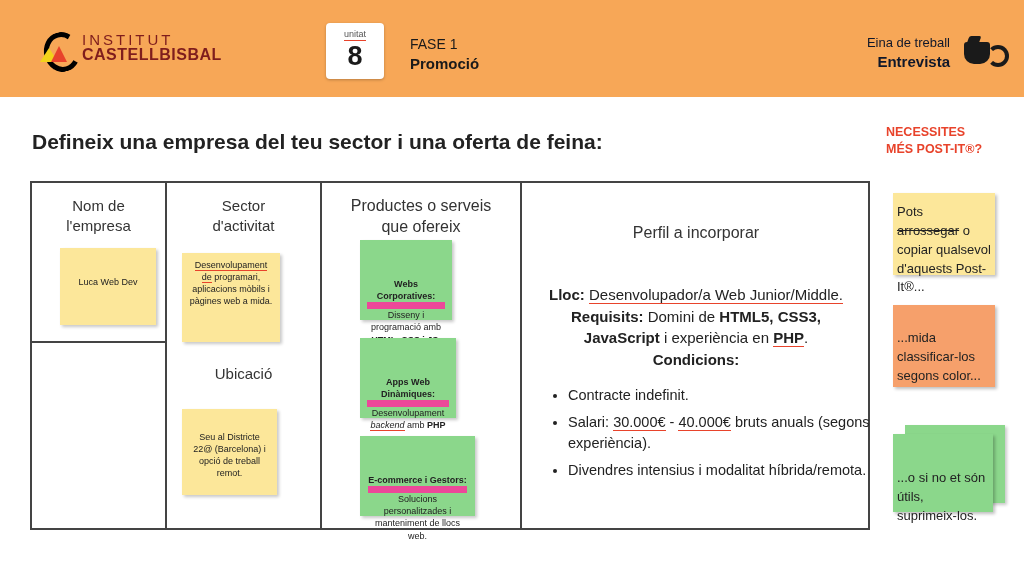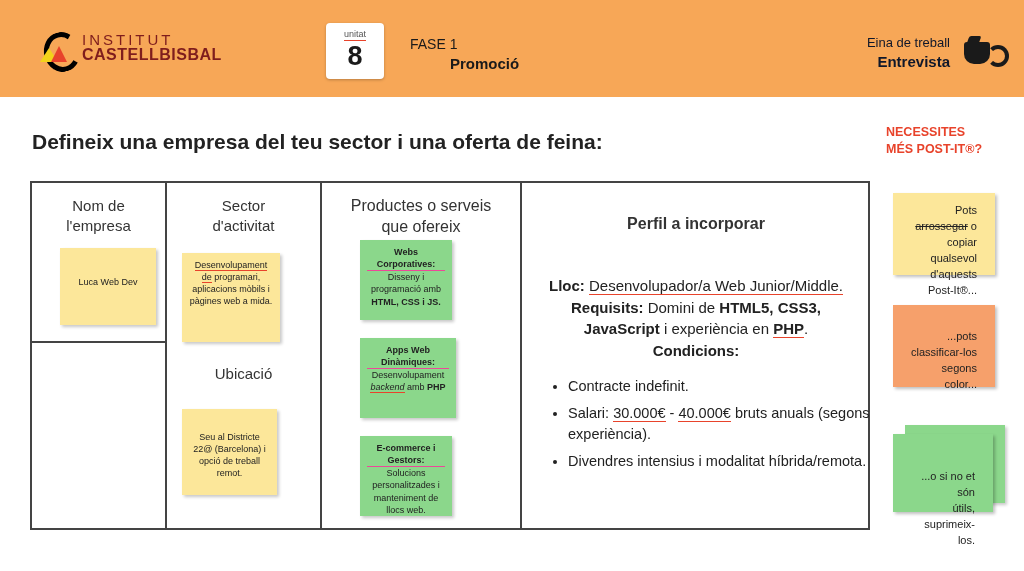--- a/index.html
+++ b/index.html
@@ -113,21 +113,21 @@
   }
 
   .phase {
     position: absolute;
     left: 410px;
     top: 35px;
     line-height: 1.35;
     color: #1a1a1a;
   }
   .phase .p1 { font-size: 14px; }
-  .phase .p2 { font-size: 15px; font-weight: bold; margin-left: 40px; }
+  .phase .p2 { font-size: 15px; font-weight: bold; }
 
   .tool {
     position: absolute;
     right: 74px;
     top: 34px;
     text-align: right;
     line-height: 1.35;
     color: #0f172a;
   }
   .tool .t1 { font-size: 13px; }
@@ -231,25 +231,25 @@
   }
   .note.yellow { background: #FCE79A; }
   .note.green { background: #8BD78B; }
 
   .n-company { left: 28px; top: 65px; width: 96px; height: 77px; }
   .n-sector  { left: 15px; top: 70px; width: 98px; height: 89px; }
   .n-ubic    { left: 15px; top: 226px; width: 95px; height: 86px; }
 
   .n-p1 { left: 38px; top: 57px; width: 92px; height: 80px; }
   .n-p2 { left: 38px; top: 155px; width: 96px; height: 80px; }
-  .n-p3 { left: 38px; top: 253px; width: 92px; height: 80px; }
+  .n-p3 { left: 38px; top: 253px; width: 115px; height: 80px; }
 
   .note .nt-title { font-weight: bold; }
   .note .u { border-bottom: 1px solid #E8432B; }
-  .note .u-blue { border-bottom: 1px solid #ec4899; }
+  .note .u-blue { border-bottom: 7px solid #ec4899; margin-top: 32px; }
 
   
   .profile {
     padding: 40px 18px 0 18px;
     text-align: center;
     font-size: 15px;
     color: #222;
     line-height: 1.45;
   }
   .profile b { font-weight: bold; }
@@ -271,25 +271,25 @@
     top: 124px;
     width: 130px;
     font-size: 12.5px;
     font-weight: bold;
     color: #E8432B;
     line-height: 1.35;
   }
   .rail-note {
     position: absolute;
     box-sizing: border-box;
-    font-size: 11px;
+    font-size: 13px;
     line-height: 1.45;
-    text-align: right;
+    text-align: left;
     color: #222;
-    padding: 10px 18px;
+    padding: 10px 4px;
     box-shadow: 2px 2px 3px rgba(0,0,0,0.25);
   }
   .rn1 { left: 893px; top: 193px; width: 102px; height: 82px; background: #FCE79A; }
   .rn2 { left: 893px; top: 305px; width: 102px; height: 82px; background: #F6A06B; }
   .rn3-back {
     position: absolute;
     left: 905px; top: 425px; width: 100px; height: 78px;
     background: #8BD78B;
     box-shadow: 2px 2px 3px rgba(0,0,0,0.22);
   }
@@ -393,21 +393,21 @@
         </div>
       </div>
 
       <div class="note green n-p3">
         <div class="nt-title u-blue" style="display:inline-block;">E-commerce i Gestors:</div>
         <div>Solucions personalitzades i manteniment de llocs web.</div>
       </div>
     </div>
 
     <div class="col col-4">
-      <div class="col-head big" style="padding-top:31px;font-weight:bold;">Perfil a incorporar</div>
+      <div class="col-head big" style="padding-top:40px;">Perfil a incorporar</div>
 
       <div class="profile">
         <div>
           <b>Lloc:</b>
           <span class="u-red">Desenvolupador/a Web Junior/Middle.</span>
         </div>
         <div>
           <b>Requisits:</b>
           <span>Domini de </span><b>HTML5, CSS3, JavaScript</b><span> i experiència en </span><b class="u-red">PHP</b><span>.</span>
         </div>
@@ -428,21 +428,21 @@
     <span>NECESSITES</span><br>
     <span>MÉS POST-IT®?</span>
   </div>
 
   <div class="rail-note rn1">
     <div>Pots</div>
     <div><span class="strike">arrossegar</span><span> o copiar qualsevol d'aquests Post-It®...</span></div>
   </div>
 
   <div class="rail-note rn2">
-    <div style="margin-top:14px;" class="u">...pots</div>
+    <div style="margin-top:14px;" class="u">...mida</div>
     <div>classificar-los segons color...</div>
   </div>
 
   <div class="rn3-back"></div>
   <div class="rail-note rn3">
     <div style="margin-top:25px;">...o si no et són</div>
     <div class="u" style="display:inline-block;">útils,</div>
     <div>suprimeix-los.</div>
   </div>
 

